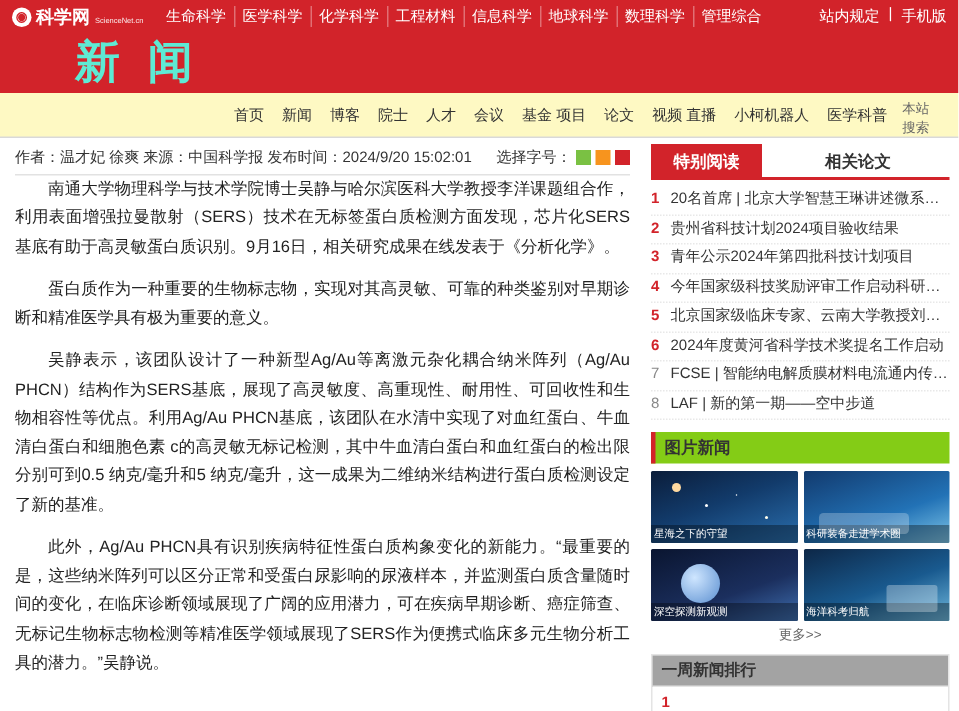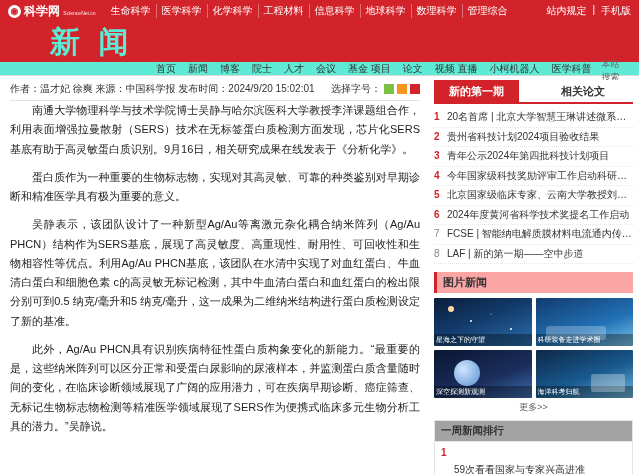--- a/index.html
+++ b/index.html
@@ -48,21 +48,21 @@
     padding-left:50px;
   }
   .masthead .big {
     color:#5eead4; font-size:30px; font-weight:bold; letter-spacing:4px;
     font-family:"DejaVu Serif","Liberation Serif",serif;
     line-height:1;
   }
 
   
   .subnav {
-    height:14px; background:#5eead4; border-bottom:1px solid #d9d9d9;
+    height:30px; background:#fef9c3; border-bottom:1px solid #d9d9d9;
     display:flex; align-items:center; padding-left:150px; font-size:10px;
   }
   .subnav a {
     color:#333; text-decoration:none; padding:0 6px; white-space:nowrap;
   }
   .subnav .right {
     margin-left:auto; margin-right:6px; color:#666; font-size:9px;
   }
 
   
@@ -110,21 +110,21 @@
     padding:2px 0 2px 0; display:flex; gap:4px;
     border-bottom:1px dotted #e8e8e8;
   }
   .newslist li .num {
     color:#d2232a; font-weight:bold; min-width:9px;
   }
   .newslist li .num.grey { color:#888; font-weight:normal; }
   .newslist li .txt { flex:1; overflow:hidden; text-overflow:ellipsis; white-space:nowrap; }
 
   .secthead {
-    margin-top:8px; background:#fca5a5; border-left:3px solid #d2232a;
+    margin-top:8px; background:#84cc16; border-left:3px solid #d2232a;
     font-size:11px; font-weight:bold; padding:3px 6px; color:#333;
   }
 
   .thumbgrid {
     display:grid; grid-template-columns:1fr 1fr; gap:4px; margin-top:5px;
   }
   .thumb { height:48px; border-radius:1px; position:relative; overflow:hidden; }
   .thumb .cap {
     position:absolute; left:0; right:0; bottom:0; color:#fff; font-size:7px;
     background:rgba(0,0,0,.35); padding:1px 2px; white-space:nowrap;
@@ -218,21 +218,21 @@
       <p class="para">南通大学物理科学与技术学院博士吴静与哈尔滨医科大学教授李洋课题组合作，利用表面增强拉曼散射（SERS）技术在无标签蛋白质检测方面发现，芯片化SERS基底有助于高灵敏蛋白质识别。9月16日，相关研究成果在线发表于《分析化学》。</p>
       <p class="para">蛋白质作为一种重要的生物标志物，实现对其高灵敏、可靠的种类鉴别对早期诊断和精准医学具有极为重要的意义。</p>
       <p class="para">吴静表示，该团队设计了一种新型Ag/Au等离激元杂化耦合纳米阵列（Ag/Au PHCN）结构作为SERS基底，展现了高灵敏度、高重现性、耐用性、可回收性和生物相容性等优点。利用Ag/Au PHCN基底，该团队在水清中实现了对血红蛋白、牛血清白蛋白和细胞色素 c的高灵敏无标记检测，其中牛血清白蛋白和血红蛋白的检出限分别可到0.5 纳克/毫升和5 纳克/毫升，这一成果为二维纳米结构进行蛋白质检测设定了新的基准。</p>
       <p class="para">此外，Ag/Au PHCN具有识别疾病特征性蛋白质构象变化的新能力。“最重要的是，这些纳米阵列可以区分正常和受蛋白尿影响的尿液样本，并监测蛋白质含量随时间的变化，在临床诊断领域展现了广阔的应用潜力，可在疾病早期诊断、癌症筛查、无标记生物标志物检测等精准医学领域展现了SERS作为便携式临床多元生物分析工具的潜力。”吴静说。</p>
 
     </div>
 
     <div class="right">
 
       <div class="tabs">
-        <div class="tab active">新的第一期</div>
+        <div class="tab active">特别阅读</div>
         <div class="tab plain">相关论文</div>
       </div>
 
       <ul class="newslist">
         <li>
             <span class="num">1</span>
             <span class="txt">20名首席 | 北京大学智慧王琳讲述微系统转管理</span>
           </li>
         <li>
             <span class="num">2</span>

